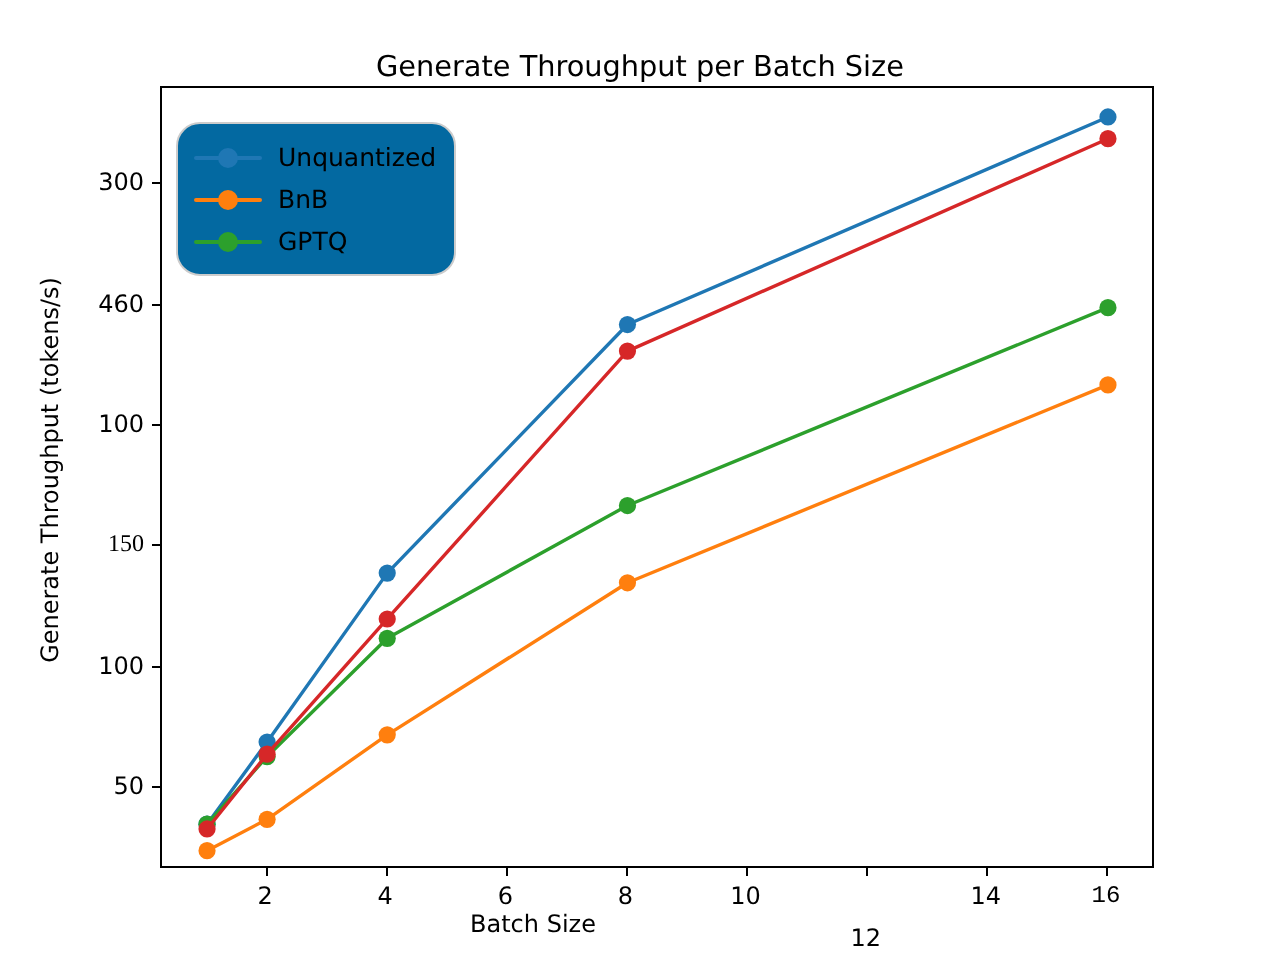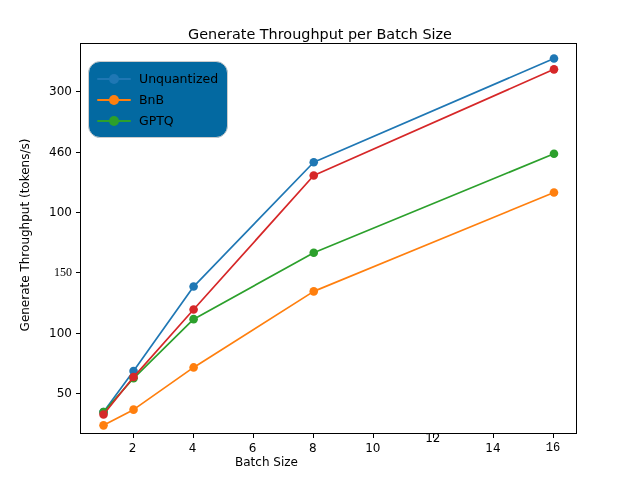--- a/index.html
+++ b/index.html
@@ -167,21 +167,21 @@
       <div class="tick-label ytick-label" style="left: 28px; width: 44px; top: 211.951px;">100</div>
       <div class="tick-label ytick-label" style="left: 28px; width: 44px; top: 151.611px;">460</div>
       <div class="tick-label ytick-label" style="left: 28px; width: 44px; top: 91.2716px;">300</div>
     </div>
   <div id="xtick-labels">
       <div class="tick-label xtick-label" style="left: 132.553px; top: 441px;">2</div>
       <div class="tick-label xtick-label" style="left: 192.613px; top: 441px;">4</div>
       <div class="tick-label xtick-label" style="left: 252.674px; top: 441px;">6</div>
       <div class="tick-label xtick-label" style="left: 312.734px; top: 441px;">8</div>
       <div class="tick-label xtick-label" style="left: 372.795px; top: 441px;">10</div>
-      <div class="tick-label xtick-label" style="left: 432.855px; top: 431px;">12</div>
+      <div class="tick-label xtick-label" style="left: 432.855px; top: 462px;">12</div>
       <div class="tick-label xtick-label" style="left: 492.915px; top: 441px;">14</div>
       <div class="tick-label xtick-label" style="left: 552.976px; top: 441px; font-family: Liberation Mono, monospace;">16</div>
     </div>
   <div id="tick-marks">
       <div class="tick-mark ytick-mark" style="top: 392.969px;"></div>
       <div class="tick-mark ytick-mark" style="top: 332.63px;"></div>
       <div class="tick-mark ytick-mark" style="top: 272.29px;"></div>
       <div class="tick-mark ytick-mark" style="top: 211.951px;"></div>
       <div class="tick-mark ytick-mark" style="top: 151.611px;"></div>
       <div class="tick-mark ytick-mark" style="top: 91.2716px;"></div>

